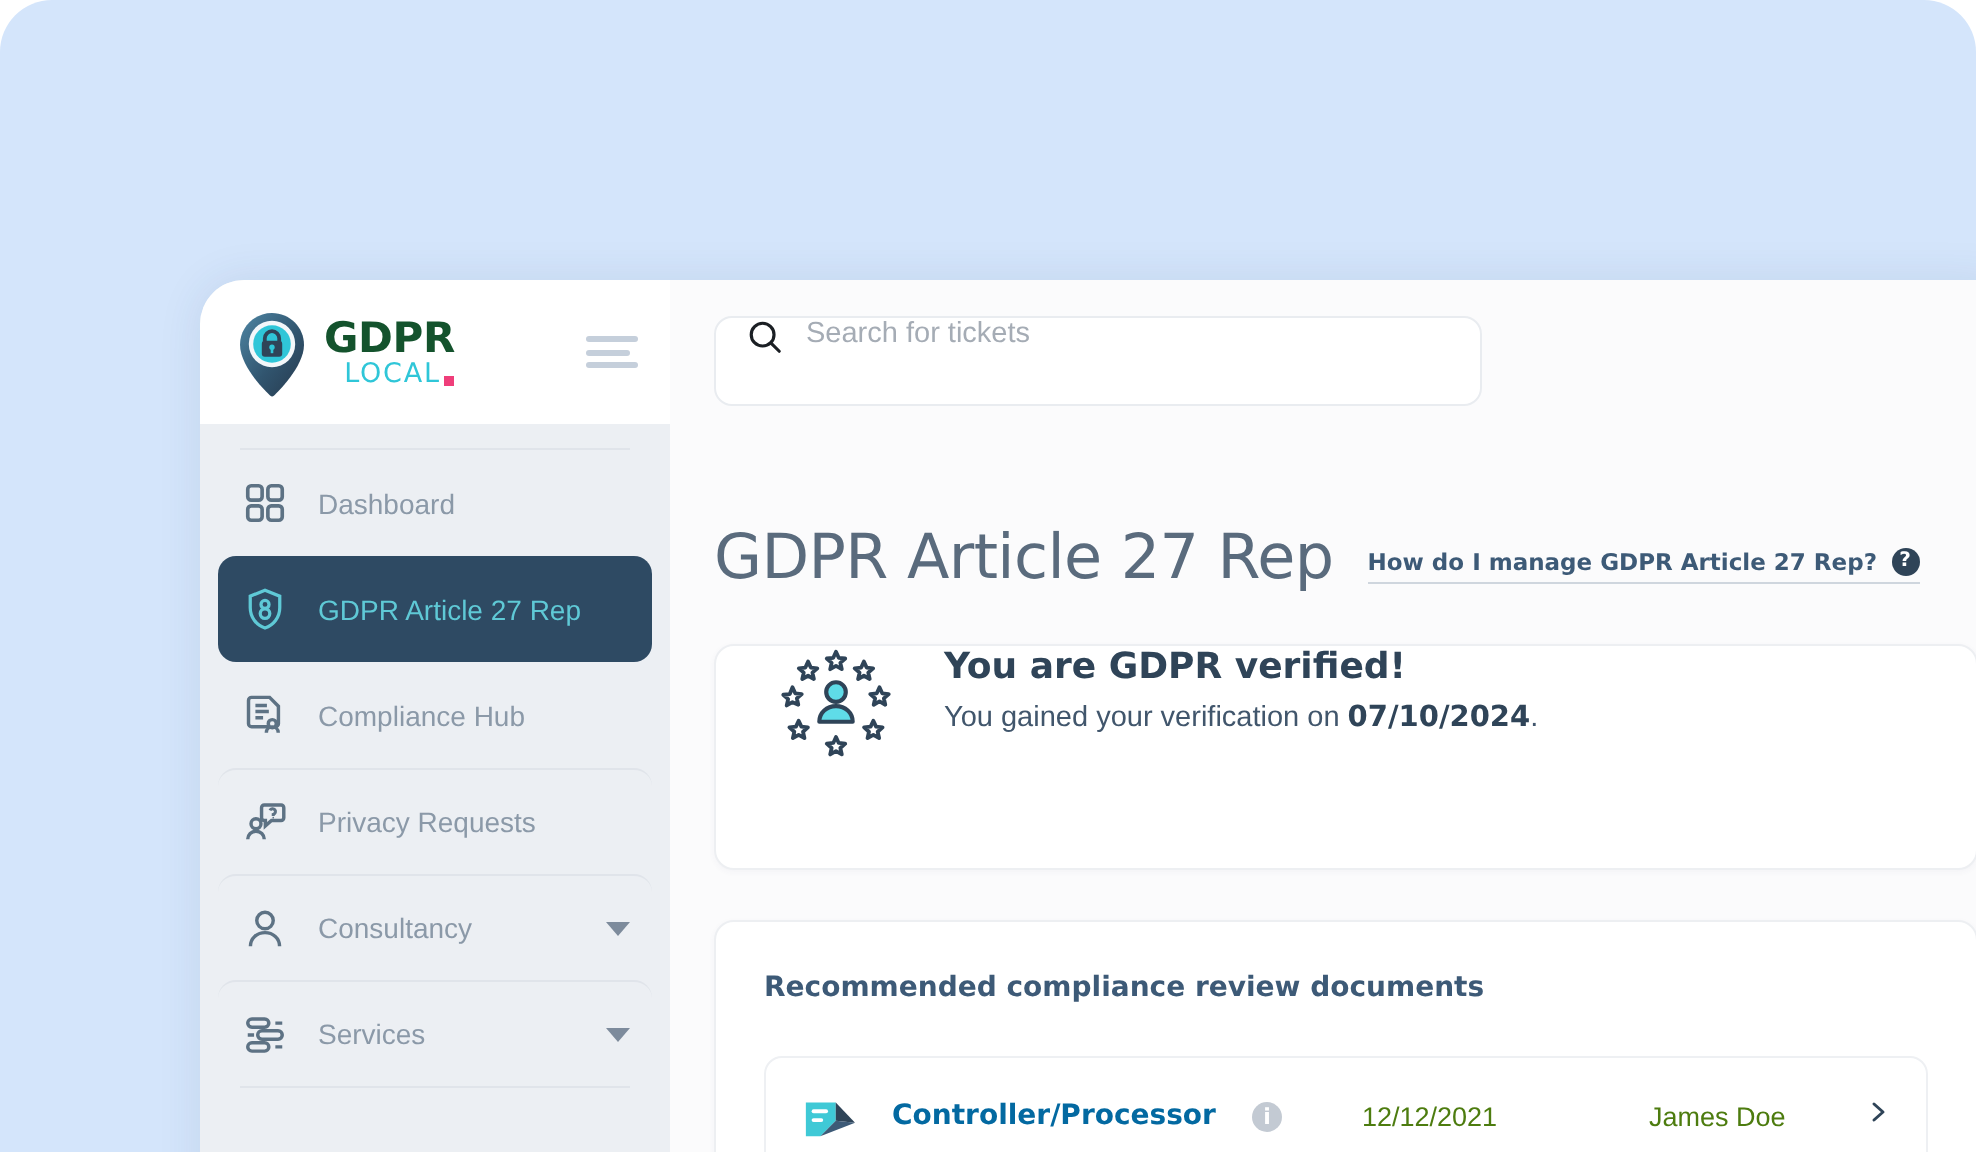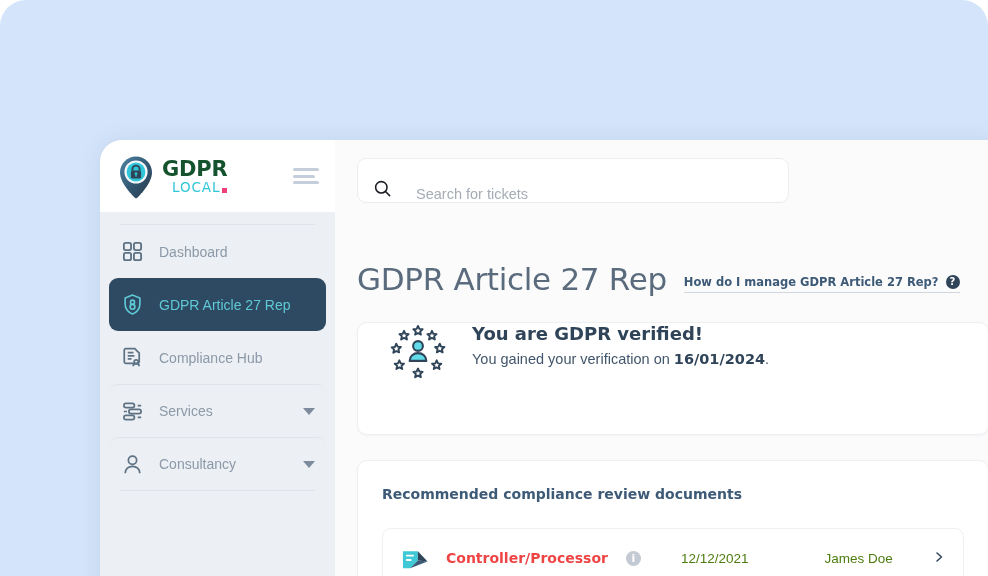--- a/index.html
+++ b/index.html
@@ -123,28 +123,28 @@
   
   #main {
     flex: 1;
     background: #fbfbfc;
     padding: 18px 0 0 22px;
     min-width: 0;
     overflow: hidden;
   }
 
   .search-box {
-    width: 432px;
+    width: 384px;
     height: 45px;
     background: #fff;
     border: 1px solid #e9ecf0;
     border-radius: 9px;
     display: flex;
-    align-items: flex-end;
-    gap: 24px;
+    align-items: flex-start;
+    gap: 11px;
     padding: 0 15px;
   }
   .search-input {
     border: none; outline: none;
     font-size: 14.5px;
     font-family: "Liberation Sans", sans-serif;
     color: #2f4458;
     background: transparent;
     width: 100%;
   }
@@ -245,21 +245,21 @@
     display: flex;
     align-items: center;
     padding: 0 18px;
     gap: 18px;
   }
   .doc-ico { width: 27px; height: 27px; flex: 0 0 27px; }
   .doc-name {
     font-family: "DejaVu Sans", sans-serif;
     font-weight: bold;
     font-size: 14px;
-    color: #ef4444;
+    color: #0369a1;
     white-space: nowrap;
   }
   .info-dot {
     width: 15px; height: 15px; border-radius: 50%;
     background: #c3cad3; color: #fff;
     font-size: 11px; font-weight: bold;
     display: flex; align-items:center; justify-content:center;
     font-family: "DejaVu Sans", sans-serif;
     flex: 0 0 15px;
   }
@@ -347,42 +347,54 @@
             <svg width="23" height="23" viewBox="0 0 24 24" fill="none" stroke="#5d7284" stroke-width="1.8">
               <path d="M5 2.8h9.4L19 7.4v9.1a1.6 1.6 0 0 1-1.6 1.6H5a1.6 1.6 0 0 1-1.6-1.6V4.4A1.6 1.6 0 0 1 5 2.8z"></path>
               <path d="M7 7h6M7 10.2h7M7 13.4h4"></path>
               <circle cx="15.8" cy="16.5" r="2.1" fill="#eceff3"></circle>
               <path d="M12.7 21.2c0-1.8 1.4-3 3.1-3s3.1 1.2 3.1 3"></path>
             </svg>
           </span>
           <span class="sb-label">Compliance Hub</span>
         </div>
 
+        <div class="sb-item">
+          <span class="sb-ic">
+            <svg width="23" height="23" viewBox="0 0 24 24" fill="none" stroke="#5d7284" stroke-width="1.8">
+              <circle cx="7.3" cy="12.4" r="2.6"></circle>
+              <path d="M3 20.5c0-2.4 1.9-4.2 4.3-4.2s4.3 1.8 4.3 4.2"></path>
+              <path d="M11.6 2.6h8.8a1.4 1.4 0 0 1 1.4 1.4v5.3a1.4 1.4 0 0 1-1.4 1.4h-5l-3.2 2.8v-2.8h-0.6a1.4 1.4 0 0 1-1.4-1.4V4a1.4 1.4 0 0 1 1.4-1.4z"></path>
+              <path d="M14.6 5.4a1.5 1.5 0 1 1 1.7 2.1v0.8" stroke-width="1.6"></path>
+              <circle cx="16.3" cy="9.2" r="0.45" fill="#5d7284" stroke="none"></circle>
+            </svg>
+          </span>
+          <span class="sb-label">Privacy Requests</span>
+        </div>
+
+        <div class="sb-item">
+          <span class="sb-ic">
+            <svg width="23" height="23" viewBox="0 0 24 24" fill="none" stroke="#5d7284" stroke-width="1.8">
+              <circle cx="12" cy="7.6" r="4.3"></circle>
+              <path d="M4.4 21c0-4.2 3.4-7.1 7.6-7.1s7.6 2.9 7.6 7.1"></path>
+            </svg>
+          </span>
+          <span class="sb-label">Consultancy</span>
+          <span class="caret"></span>
+        </div>
 
         <div class="sb-item">
           <span class="sb-ic">
             <svg width="23" height="23" viewBox="0 0 24 24" fill="none" stroke="#5d7284" stroke-width="1.8">
               <rect x="3" y="3.6" width="11" height="4.4" rx="2.2"></rect>
               <rect x="8.2" y="9.8" width="12.8" height="4.4" rx="2.2"></rect>
               <rect x="3" y="16" width="11" height="4.4" rx="2.2"></rect>
               <path d="M17.4 5.8h3.6M3 12h3.3M17.4 18.2h3.6"></path>
             </svg>
           </span>
           <span class="sb-label">Services</span>
-          <span class="caret"></span>
-        </div>
-
-        <div class="sb-item">
-          <span class="sb-ic">
-            <svg width="23" height="23" viewBox="0 0 24 24" fill="none" stroke="#5d7284" stroke-width="1.8">
-              <circle cx="12" cy="7.6" r="4.3"></circle>
-              <path d="M4.4 21c0-4.2 3.4-7.1 7.6-7.1s7.6 2.9 7.6 7.1"></path>
-            </svg>
-          </span>
-          <span class="sb-label">Consultancy</span>
           <span class="caret"></span>
         </div>
 
         <div class="sb-divider-top"></div>
       </div>
     </aside>
 
     <main id="main">
 
       <div class="search-box">
@@ -413,21 +425,21 @@
             <path d="M8 22.8l1.5 3.3 3.6.4-2.7 2.4.8 3.5L8 31l-3.2 1.8.8-3.5-2.7-2.4 3.6-.4z"></path>
             <path d="M52.6 41.2l1.5 3.3 3.6.4-2.7 2.4.8 3.5-3.2-1.8-3.2 1.8.8-3.5-2.7-2.4 3.6-.4z"></path>
             <path d="M11.4 41.2l1.5 3.3 3.6.4-2.7 2.4.8 3.5-3.2-1.8-3.2 1.8.8-3.5L6.3 44.9l3.6-.4z"></path>
             <path d="M32 50.2l1.5 3.3 3.6.4-2.7 2.4.8 3.5L32 58l-3.2 1.8.8-3.5-2.7-2.4 3.6-.4z"></path>
           </g>
           <circle cx="32" cy="25.4" r="5.4" fill="#5fdce8" stroke="#2f4458" stroke-width="2.3"></circle>
           <path d="M22.8 41.8c0-5.1 4.1-8.6 9.2-8.6s9.2 3.5 9.2 8.6z" fill="#5fdce8" stroke="#2f4458" stroke-width="2.3" stroke-linejoin="round"></path>
         </svg>
         <div>
           <div class="verified-title">You are GDPR verified!</div>
-          <div class="verified-sub"><span>You gained your verification on </span><b>16/01/2024</b><span>.</span></div>
+          <div class="verified-sub"><span>You gained your verification on </span><b>07/10/2024</b><span>.</span></div>
         </div>
       </section>
 
       <section class="card" id="docs-card">
         <div class="docs-heading">Recommended compliance review documents</div>
 
         <div class="doc-row">
           <svg class="doc-ico" viewBox="0 0 28 28">
             <path d="M2 6.5h15.5v9.5L9.5 24H2z" fill="#3fc9d6"></path>
             <path d="M17.5 6.5 27.5 17 17.5 16z" fill="#2f4458"></path>

